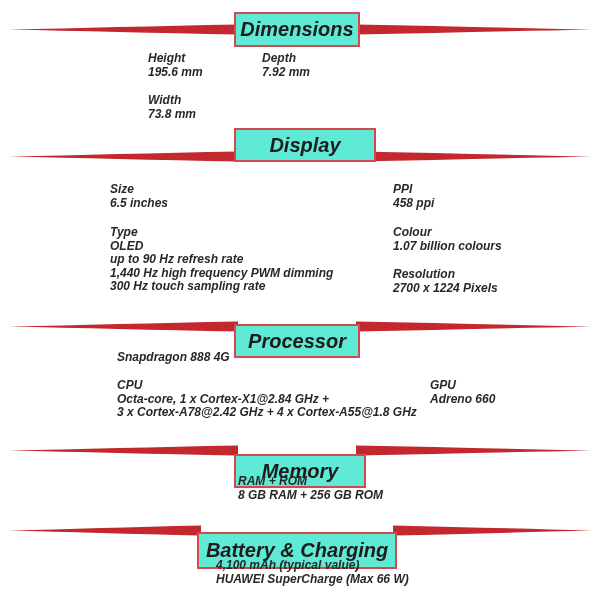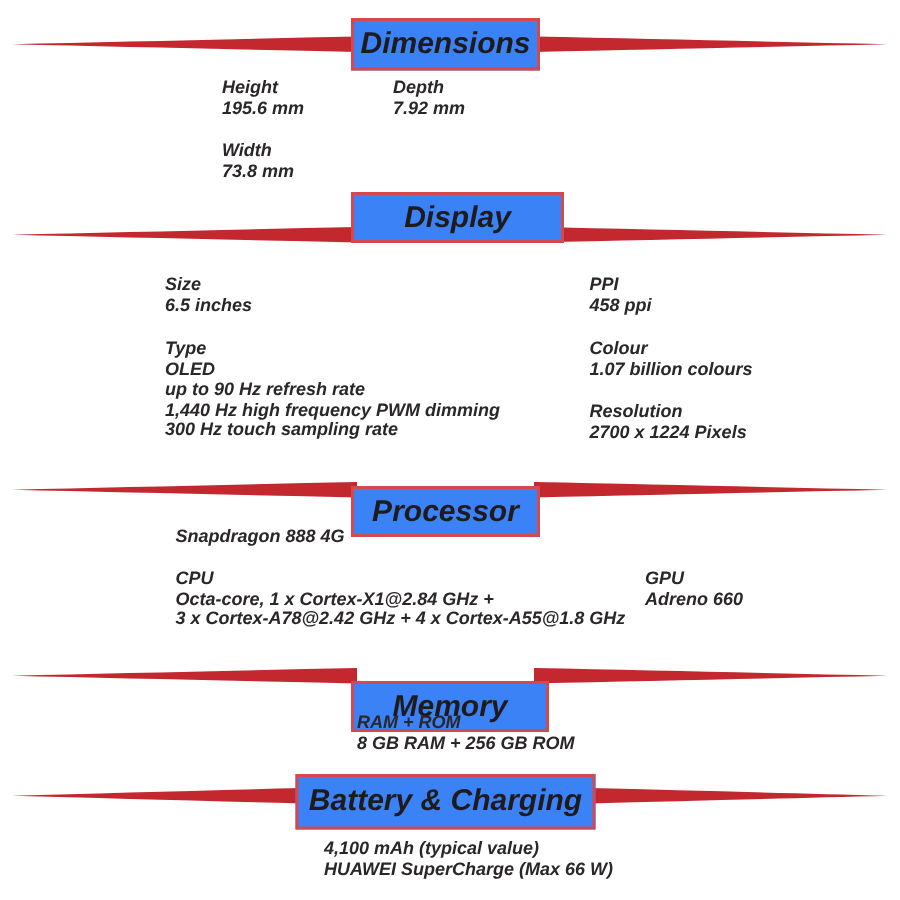--- a/index.html
+++ b/index.html
@@ -11,21 +11,21 @@
     font-family:"Liberation Sans", sans-serif;
     font-style:italic;
     font-weight:700;
     color:#2b2728;
   }
   .hdr{position:absolute;left:0;top:0;width:600px;height:0;}
   .spike{position:absolute;z-index:1;}
   .spike path{fill:var(--ribbon-red,#c2282e);}
   .hdr-box{
     position:absolute;z-index:2;
-    background:#3b82f6;
+    background:#5eead4;
     border:2px solid var(--box-border,#d4494e);
     display:flex;align-items:center;justify-content:center;
     box-sizing:border-box;
   }
   .hdr-title{
     font-size:20px;
     letter-spacing:0px;
     color:#1f1b1c;
     white-space:nowrap;
   }
@@ -146,21 +146,21 @@
     <div>8 GB RAM + 256 GB ROM</div>
   </div>
 
   <div class="hdr">
     <svg class="spike" style="left:8px;top:524px;width:193px;height:13px" viewBox="0 0 100 12" preserveAspectRatio="none">
       <path d="M0,6 C30,4.6 65,2.8 100,1.3 L100,10.7 C65,9.2 30,7.4 0,6 Z"></path>
     </svg>
     <svg class="spike" style="left:393px;top:524px;width:199px;height:13px" viewBox="0 0 100 12" preserveAspectRatio="none">
       <path d="M100,6 C70,4.6 35,2.8 0,1.3 L0,10.7 C35,9.2 70,7.4 100,6 Z"></path>
     </svg>
-    <div class="hdr-box" style="left:197px;top:516px;width:200px;height:37px">
+    <div class="hdr-box" style="left:197px;top:532px;width:200px;height:37px">
       <span class="hdr-title">Battery &amp; Charging</span>
     </div>
   </div>
 
   <div class="spec" style="left:216px;top:559px">
     <div>4,100 mAh (typical value)</div>
     <div>HUAWEI SuperCharge (Max 66 W)</div>
   </div>
 
 </div>

